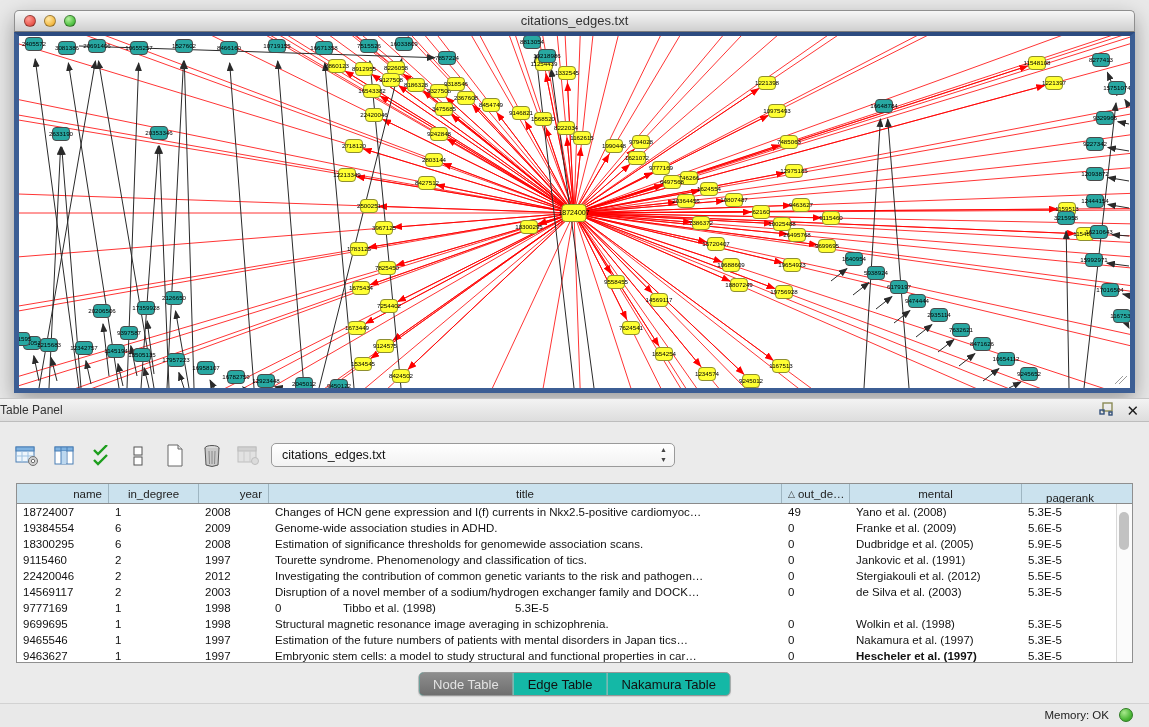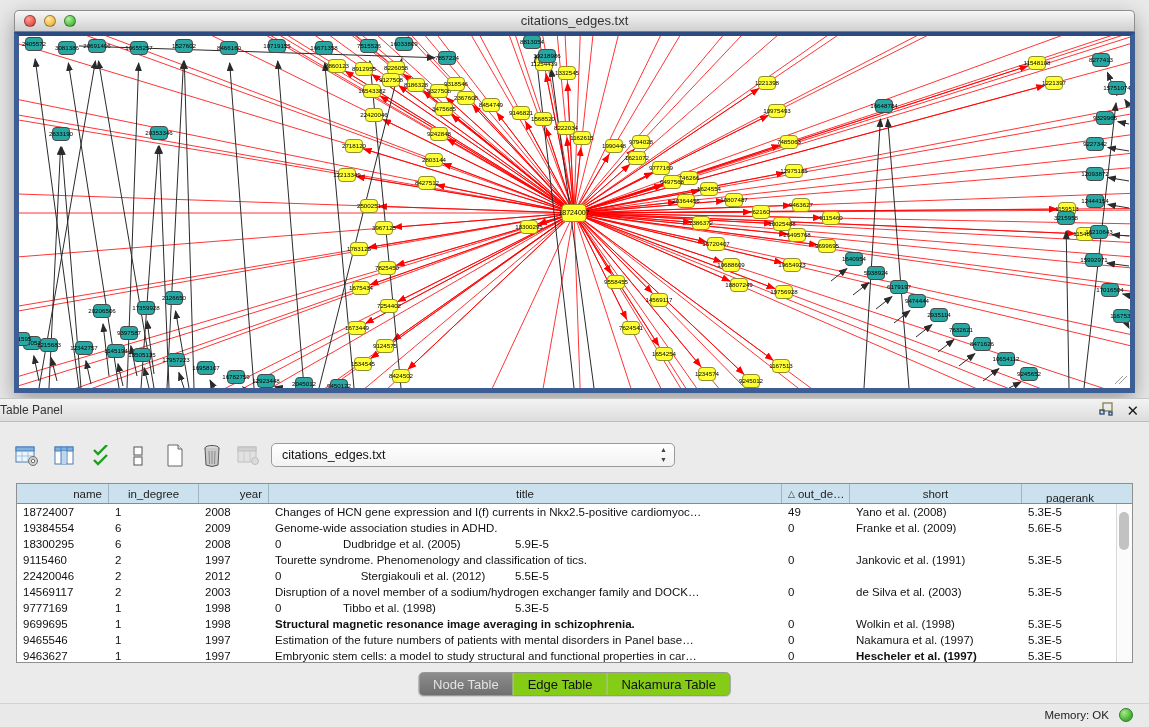--- a/index.html
+++ b/index.html
@@ -50,21 +50,21 @@
   .hcell.align-right{justify-content:flex-end;}
   .hcell.align-center{justify-content:center;}
   .sort-tri{font-size:9px;margin-right:3px;color:#333;}
   #tbody .trow{display:flex;height:16px;align-items:center;}
   .tcell{font-size:11.5px;color:#111;box-sizing:border-box;padding:0 6px;overflow:hidden;
     white-space:nowrap;text-overflow:clip;}
   #vscroll{position:absolute;right:0;top:20px;bottom:0;width:15px;background:#fbfbfb;border-left:1px solid #d8d8d8;}
   #vthumb{position:absolute;left:2px;top:8px;width:10px;height:38px;border-radius:6px;background:#c2c2c2;}
   
   #tabbar{position:absolute;left:50%;top:250px;transform:translateX(-50%);display:flex;
-    border:1px solid #979797;border-radius:5px;overflow:hidden;background:#84cc16;height:22px;
+    border:1px solid #979797;border-radius:5px;overflow:hidden;background:#14b8a6;height:22px;
     box-shadow:0 1px 1px rgba(0,0,0,.12);}
   .tab{font-size:13px;color:#111;padding:0 14px;display:flex;align-items:center;border-right:1px solid #bcbcbc;cursor:default;}
   .tab:last-child{border-right:none;}
   .tab.selected{background:linear-gradient(#8d8d8d,#6f6f6f);color:#e3e3e3;}
   
   #status-bar{position:absolute;left:0;top:703px;width:1149px;height:24px;background:#e9e9e9;border-top:1px solid #d2d2d2;box-sizing:border-box;}
   #memory-label{position:absolute;right:40px;top:5px;font-size:11.5px;color:#222;}
   #memory-dot{position:absolute;right:16px;top:4px;width:14px;height:14px;border-radius:50%;
     border:1px solid #2c7b21;box-sizing:border-box;
     background:radial-gradient(circle at 35% 30%,#a8e88d,#4db838 60%,#2f8f22);}
@@ -667,21 +667,21 @@
           <span>year</span>
         </div>
         <div class="hcell align-center" style="width: 513px;">
           <span>title</span>
         </div>
         <div class="hcell align-left" style="width: 68px;">
           <span class="sort-tri">△</span>
           <span>out_de…</span>
         </div>
         <div class="hcell align-center" style="width: 172px;">
-          <span>short</span>
+          <span>mental</span>
         </div>
         <div class="hcell align-center" style="width: 96px;">
           <span>pagerank</span>
         </div>
       </div>
     <div id="tbody">
         <div class="trow">
           <div class="tcell" style="width: 92px;">18724007</div>
           <div class="tcell" style="width: 90px;">1</div>
           <div class="tcell" style="width: 70px;">2008</div>
@@ -696,39 +696,41 @@
           <div class="tcell" style="width: 70px;">2009</div>
           <div class="tcell" style="width: 513px;">Genome-wide association studies in ADHD.</div>
           <div class="tcell" style="width: 68px;">0</div>
           <div class="tcell" style="width: 172px;">Franke et al. (2009)</div>
           <div class="tcell" style="width: 96px;">5.6E-5</div>
         </div>
         <div class="trow">
           <div class="tcell" style="width: 92px;">18300295</div>
           <div class="tcell" style="width: 90px;">6</div>
           <div class="tcell" style="width: 70px;">2008</div>
+          <div class="tcell" style="width: 513px;">Estimation of significance thresholds for genomewide association scans.</div>
           <div class="tcell" style="width: 68px;">0</div>
           <div class="tcell" style="width: 172px;">Dudbridge et al. (2005)</div>
           <div class="tcell" style="width: 96px;">5.9E-5</div>
         </div>
         <div class="trow">
           <div class="tcell" style="width: 92px;">9115460</div>
           <div class="tcell" style="width: 90px;">2</div>
           <div class="tcell" style="width: 70px;">1997</div>
           <div class="tcell" style="width: 513px;">Tourette syndrome. Phenomenology and classification of tics.</div>
           <div class="tcell" style="width: 68px;">0</div>
           <div class="tcell" style="width: 172px;">Jankovic et al. (1991)</div>
           <div class="tcell" style="width: 96px;">5.3E-5</div>
         </div>
         <div class="trow">
           <div class="tcell" style="width: 92px;">22420046</div>
           <div class="tcell" style="width: 90px;">2</div>
           <div class="tcell" style="width: 70px;">2012</div>
-          <div class="tcell" style="width: 68px;">0</div>
-          <div class="tcell" style="width: 172px; text-align: center;">Stergiakouli et al. (2012)</div>
+          <div class="tcell" style="width: 513px;">Investigating the contribution of common genetic variants to the risk and pathogen…</div>
+          <div class="tcell" style="width: 68px;">0</div>
+          <div class="tcell" style="width: 172px;">Stergiakouli et al. (2012)</div>
           <div class="tcell" style="width: 96px;">5.5E-5</div>
         </div>
         <div class="trow">
           <div class="tcell" style="width: 92px;">14569117</div>
           <div class="tcell" style="width: 90px;">2</div>
           <div class="tcell" style="width: 70px;">2003</div>
           <div class="tcell" style="width: 513px;">Disruption of a novel member of a sodium/hydrogen exchanger family and DOCK…</div>
           <div class="tcell" style="width: 68px;">0</div>
           <div class="tcell" style="width: 172px;">de Silva et al. (2003)</div>
           <div class="tcell" style="width: 96px;">5.3E-5</div>
@@ -738,30 +740,30 @@
           <div class="tcell" style="width: 90px;">1</div>
           <div class="tcell" style="width: 70px;">1998</div>
           <div class="tcell" style="width: 68px;">0</div>
           <div class="tcell" style="width: 172px;">Tibbo et al. (1998)</div>
           <div class="tcell" style="width: 96px;">5.3E-5</div>
         </div>
         <div class="trow">
           <div class="tcell" style="width: 92px;">9699695</div>
           <div class="tcell" style="width: 90px;">1</div>
           <div class="tcell" style="width: 70px;">1998</div>
-          <div class="tcell" style="width: 513px; font-weight: bold;">Structural magnetic resonance image averaging in schizophrenia.</div>
+          <div class="tcell" style="width: 513px;">Structural magnetic resonance image averaging in schizophrenia.</div>
           <div class="tcell" style="width: 68px;">0</div>
           <div class="tcell" style="width: 172px;">Wolkin et al. (1998)</div>
           <div class="tcell" style="width: 96px;">5.3E-5</div>
         </div>
         <div class="trow">
           <div class="tcell" style="width: 92px;">9465546</div>
           <div class="tcell" style="width: 90px;">1</div>
           <div class="tcell" style="width: 70px;">1997</div>
-          <div class="tcell" style="width: 513px;">Estimation of the future numbers of patients with mental disorders in Panel base…</div>
+          <div class="tcell" style="width: 513px;">Estimation of the future numbers of patients with mental disorders in Japan tics…</div>
           <div class="tcell" style="width: 68px;">0</div>
           <div class="tcell" style="width: 172px;">Nakamura et al. (1997)</div>
           <div class="tcell" style="width: 96px;">5.3E-5</div>
         </div>
         <div class="trow">
           <div class="tcell" style="width: 92px;">9463627</div>
           <div class="tcell" style="width: 90px;">1</div>
           <div class="tcell" style="width: 70px;">1997</div>
           <div class="tcell" style="width: 513px;">Embryonic stem cells: a model to study structural and functional properties in car…</div>
           <div class="tcell" style="width: 68px;">0</div>

